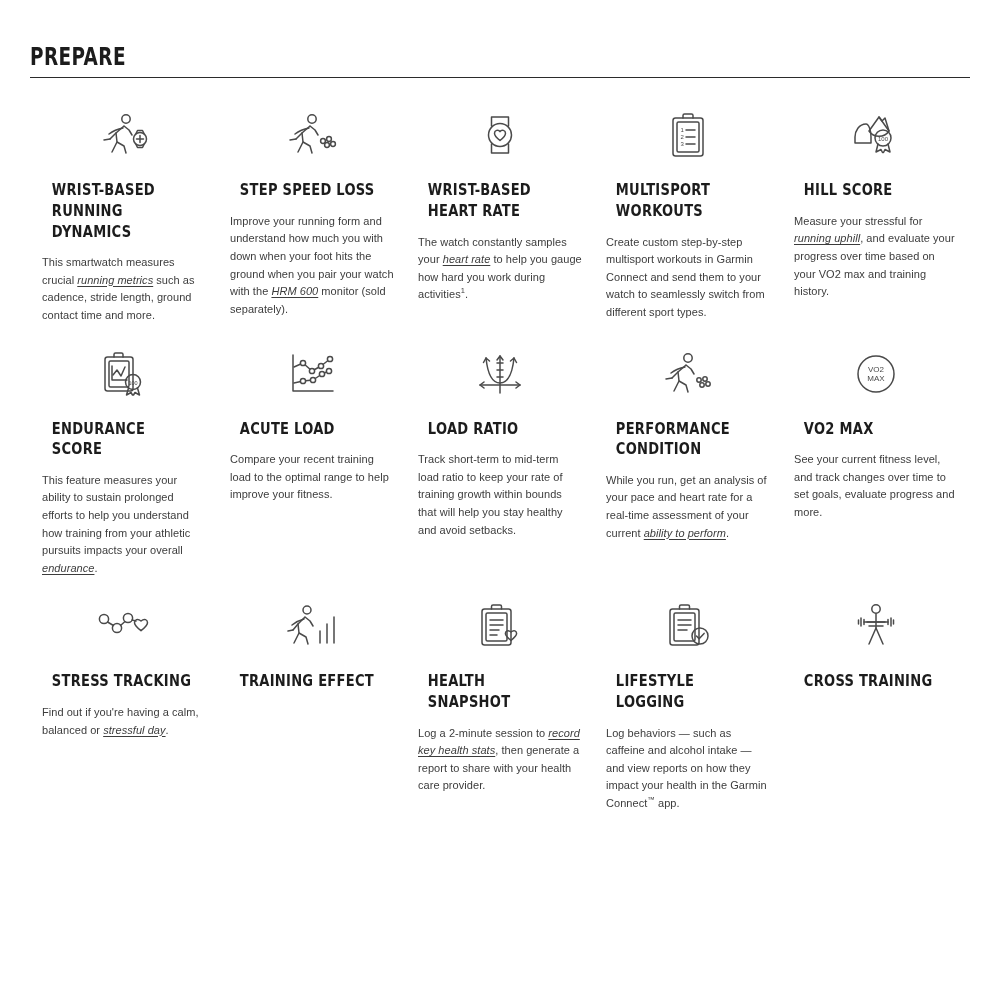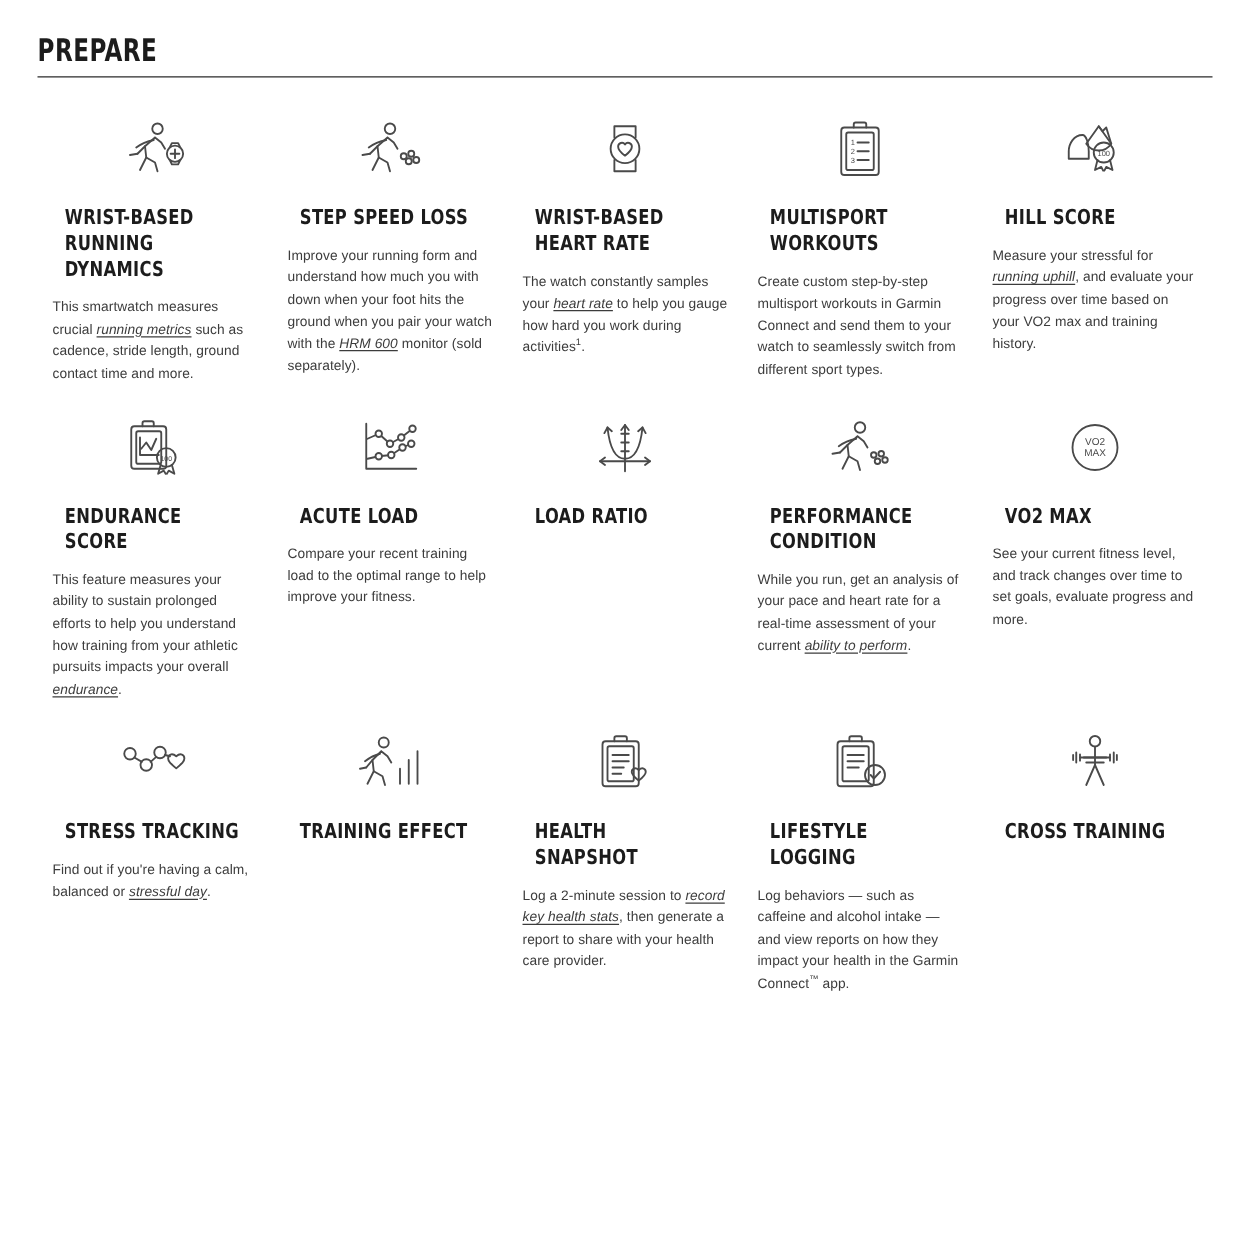--- a/index.html
+++ b/index.html
@@ -12,21 +12,21 @@
     height: 1000px;
     font-family: "Liberation Sans", sans-serif;
     color: #333333;
     overflow: hidden;
   }
   .page {
     position: relative;
     width: 1000px;
     height: 1000px;
     box-sizing: border-box;
-    padding: 0 30px;
+    padding: 16px 30px;
   }
   
   .section-header {
     padding-top: 28px;
   }
   .section-title {
     font-family: "DejaVu Sans Condensed", "Liberation Sans Narrow", "Liberation Sans", sans-serif;
     font-weight: 700;
     font-size: 25px;
     letter-spacing: 0.5px;
@@ -228,20 +228,21 @@
     <path d="M26 44 V7"></path>
     <path d="M26 7 l-3 4 M26 7 l3 4"></path>
     <path d="M6 36 H46"></path>
     <path d="M46 36 l-4 -3 M46 36 l-4 3 M6 36 l4 -3 M6 36 l4 3"></path>
     <path d="M12 9 C14 28 20 34 26 34 C32 34 38 28 40 9"></path>
     <path d="M12 9 l-2.5 4.5 M12 9 l3.5 3 M40 9 l-3.5 3 M40 9 l2.5 4.5"></path>
     <path d="M23 14 h6 M23 21 h6 M23 28 h6"></path>
   </svg>
         </div>
         <div class="card-title">LOAD RATIO</div>
+        <div class="card-desc"><span>Track short-term to mid-term load ratio to keep your rate of training growth within bounds that will help you stay healthy and avoid setbacks.</span></div>
       </div>
       <div class="card">
         <div class="icon-wrap">
           <svg width="56" height="50" viewBox="0 0 56 50" fill="none" stroke="#4a4a4a" stroke-width="1.5" stroke-linecap="round" stroke-linejoin="round">
     <circle cx="28" cy="9" r="4.2"></circle>
     <path d="M26 16 L18 23 L12 29 M26 16 L31 20 L34 25"></path>
     <path d="M18 23 L19 32 L14 42"></path>
     <path d="M19 32 L26 36 L28 43"></path>
     <path d="M12 29 L6 30"></path>
     <path d="M25 18 C20 19 15 21 11 24"></path>

